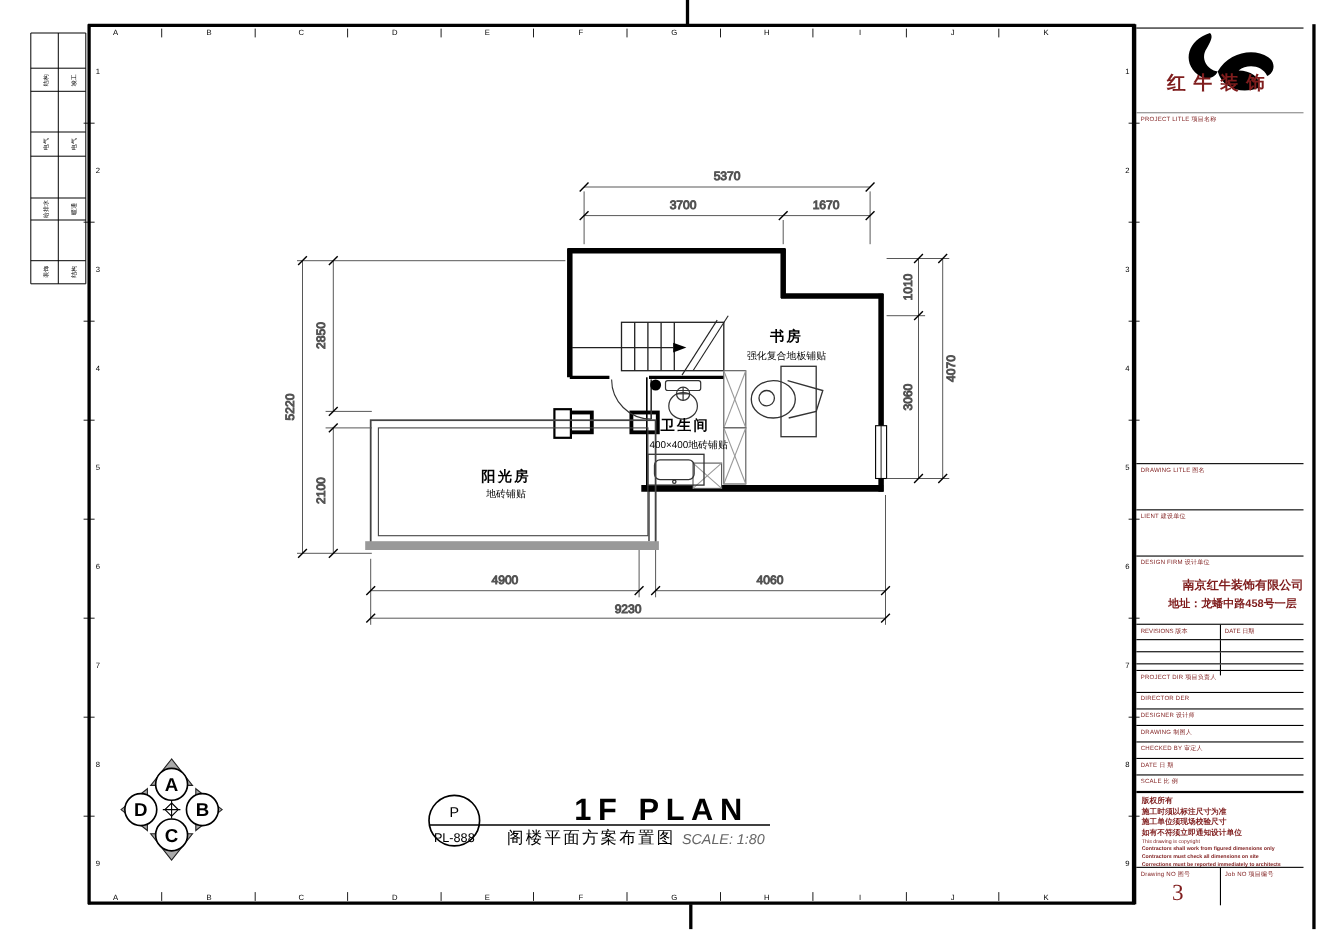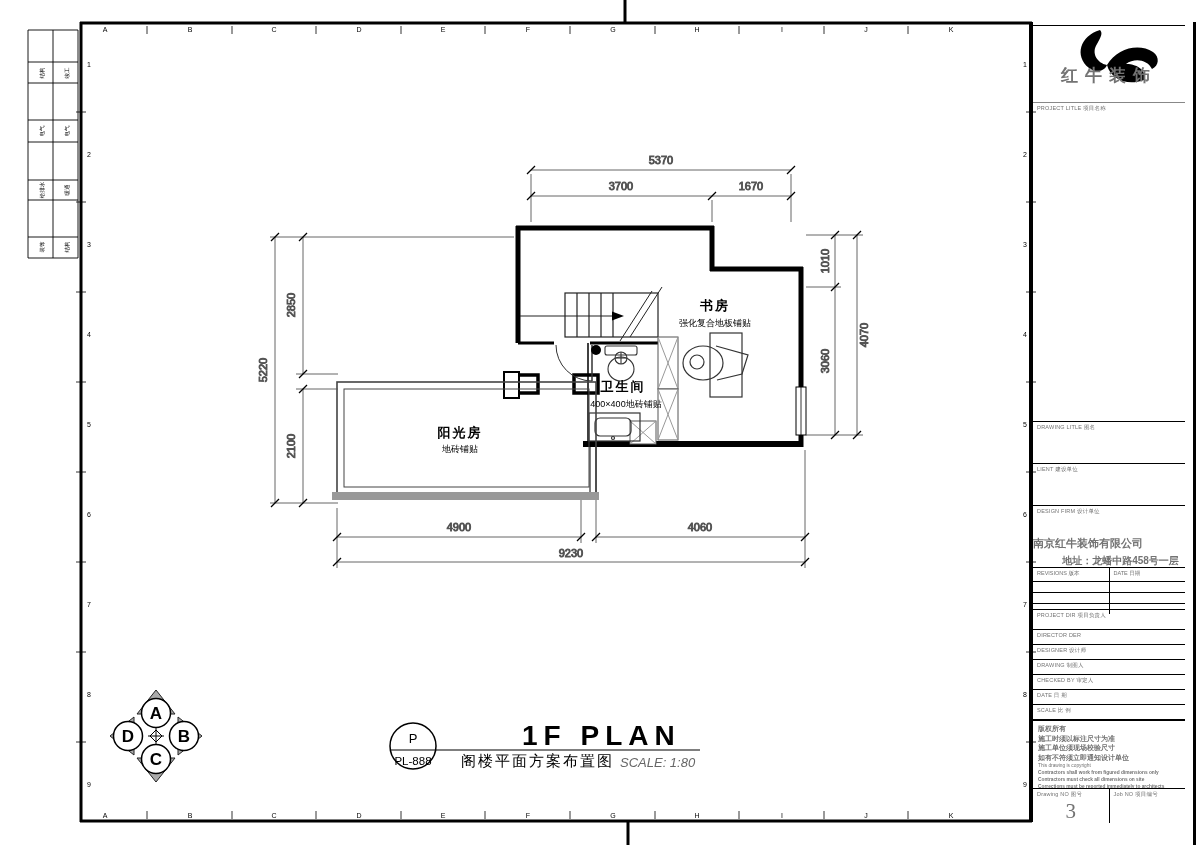--- a/index.html
+++ b/index.html
@@ -10,27 +10,27 @@
   svg text { font-family:"Liberation Sans", sans-serif; }
   .dim   { font-size:11px; fill:#000; text-anchor:middle; }
   .grid-l{ font-size:7px; fill:#000; text-anchor:middle; }
   .strip-t{ font-size:5.5px; fill:#000; text-anchor:middle; }
   .room-name  { font-size:13px; font-weight:bold; fill:#000; text-anchor:middle; letter-spacing:2px;}
   .room-finish{ font-size:9px; fill:#000; text-anchor:middle; }
   .compass-l  { font-size:17px; font-weight:bold; fill:#000; text-anchor:middle; }
 
   
   #titleblock { position:absolute; left:1033px; top:25px; width:152px; height:797px;
-    border-top:1px solid #000; font-family:"Liberation Sans", sans-serif; color:#737373; }
+    border-top:1px solid #000; font-family:"Liberation Sans", sans-serif; color:#7f1d1d; }
   .tb-sec { position:absolute; left:0; width:100%; box-sizing:border-box; }
   .tb-label { font-size:5.5px; padding:2px 0 0 4px; letter-spacing:.2px; }
   .tb-line { border-top:1px solid #000; }
   .tb-thick { border-top:2.5px solid #000; }
   .brand-name { text-align:center; font-size:17px; font-weight:bold; letter-spacing:7px; }
-  .firm-name { text-align:left; font-weight:bold; font-size:11px; margin-top:21px; }
+  .firm-name { text-align:right; font-weight:bold; font-size:11px; margin-top:9px; }
   .firm-addr { text-align:center; font-weight:bold; font-size:10px; margin-top:3px;margin-left:23px; }
   .rev-head { display:flex; height:13px; }
   .rev-cell { flex:1; font-size:5.5px; padding:2px 0 0 4px; box-sizing:border-box; }
   .rev-cell + .rev-cell { border-left:1px solid #000; }
   .rev-row { height:10px; border-top:1px solid #000; display:flex; }
   .rev-row span { flex:1; }
   .rev-row span + span { border-left:1px solid #000; }
   .copy-cn { font-size:7px; font-weight:bold; line-height:9.5px; padding-left:5px; }
   .copy-en { font-size:4.8px; line-height:7px; padding-left:5px; }
   .copy-en.b { font-weight:bold; }

